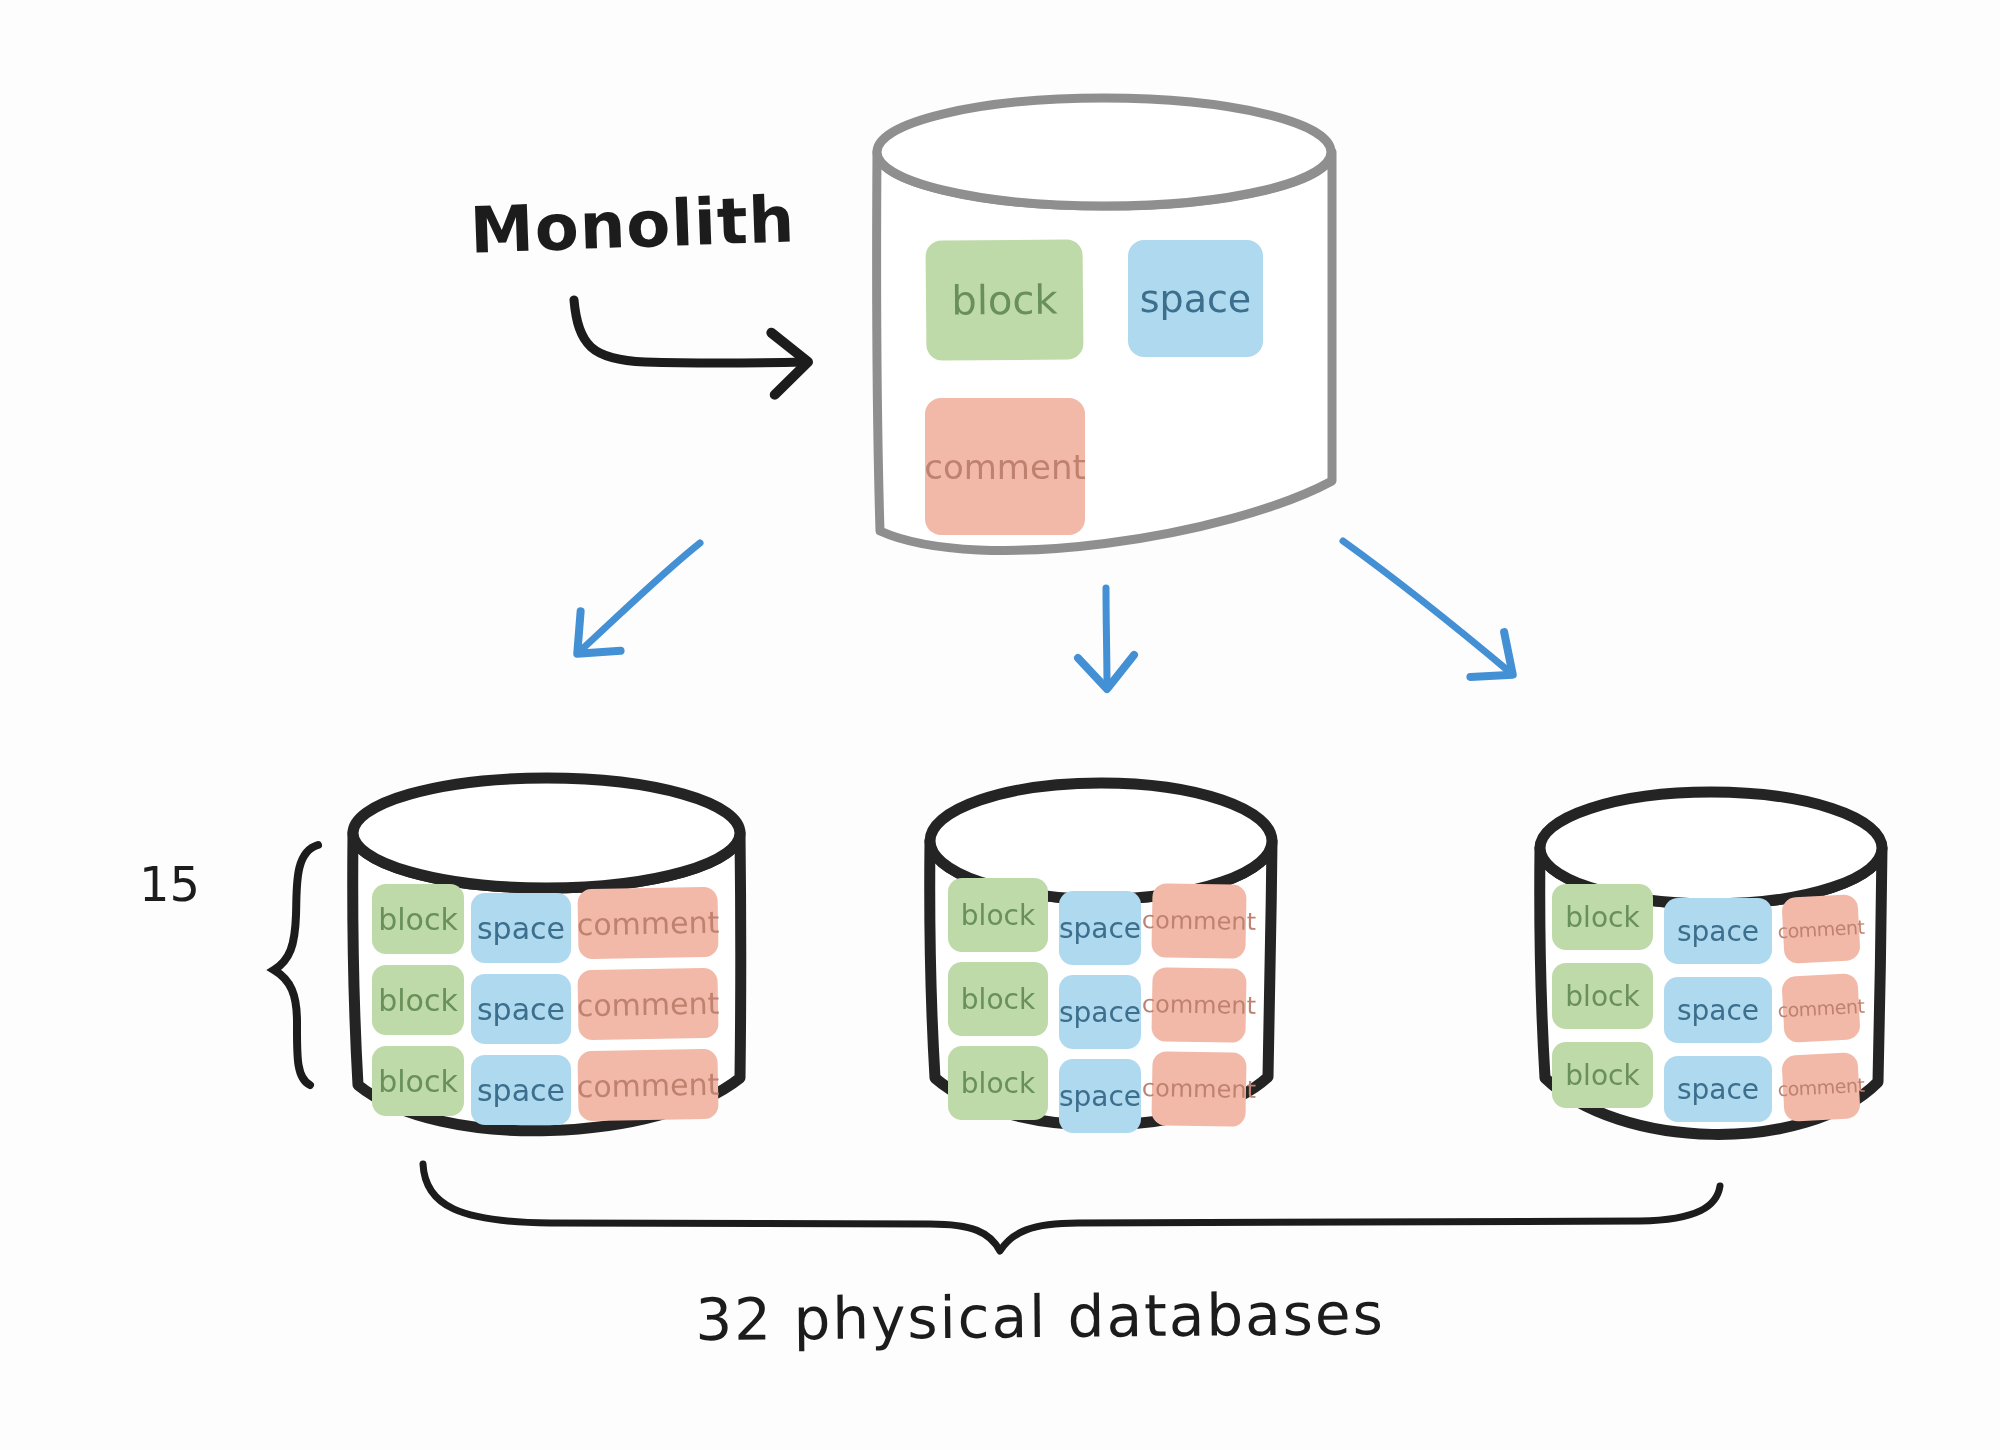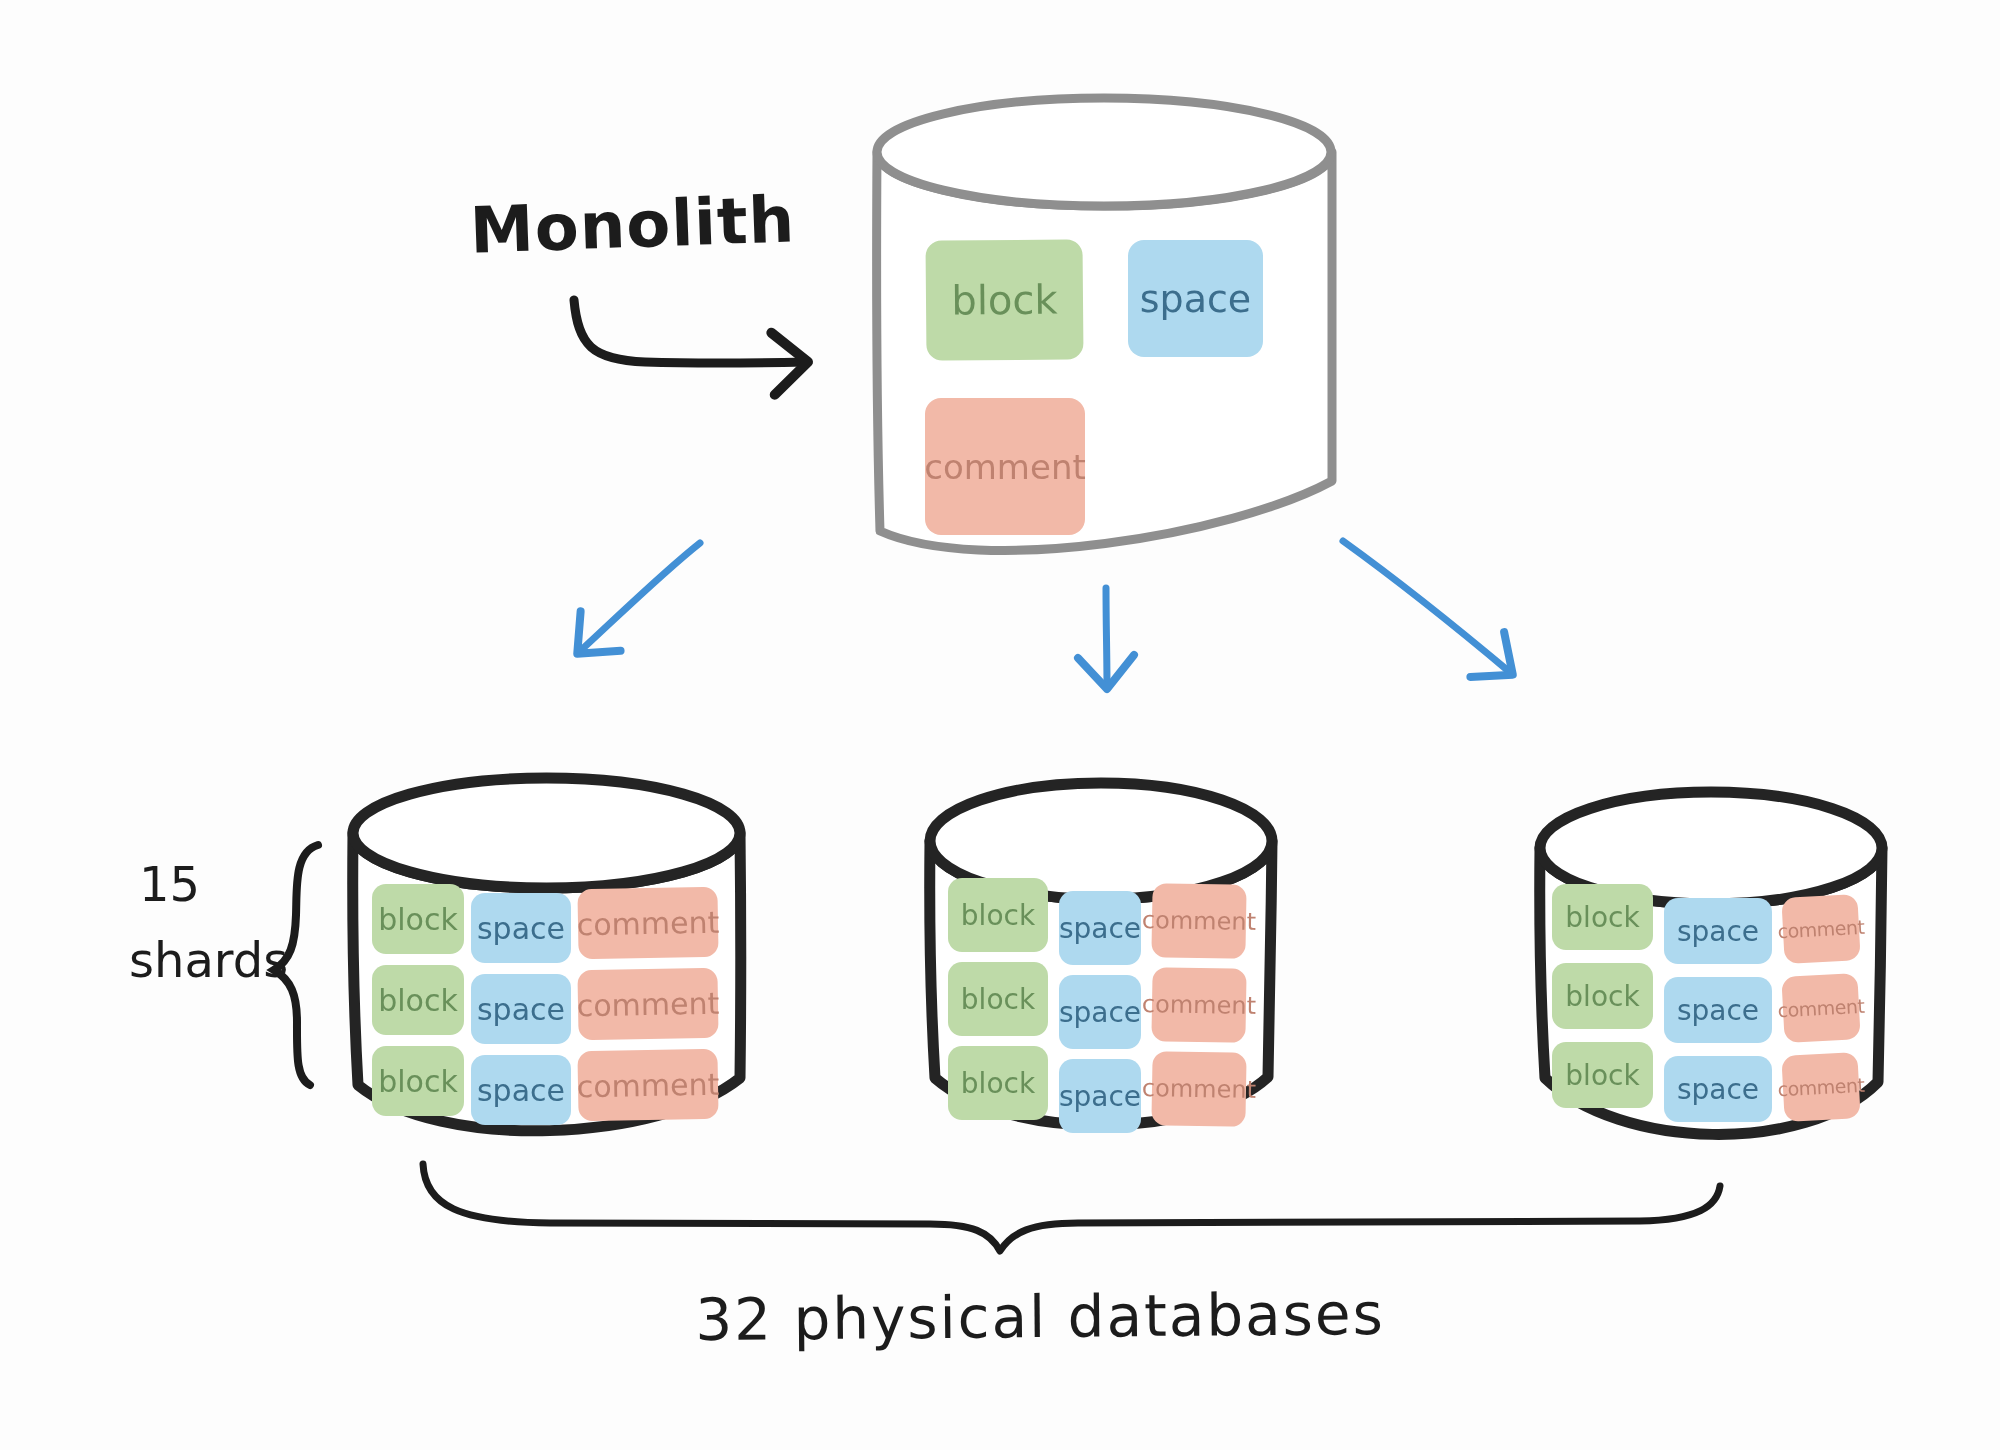--- a/index.html
+++ b/index.html
@@ -189,17 +189,16 @@
       </div>
       <div class="cell comment">
         <span>comment</span>
       </div>
     </div>
 
   <div class="hand monolith-label">Monolith</div>
 
   <div class="hand shard-count">
     <div>15</div>
-    <div>shards</div>
   </div>
 
   <div class="hand db-count">32 physical databases</div>
 </div>
 
 </body></html>

